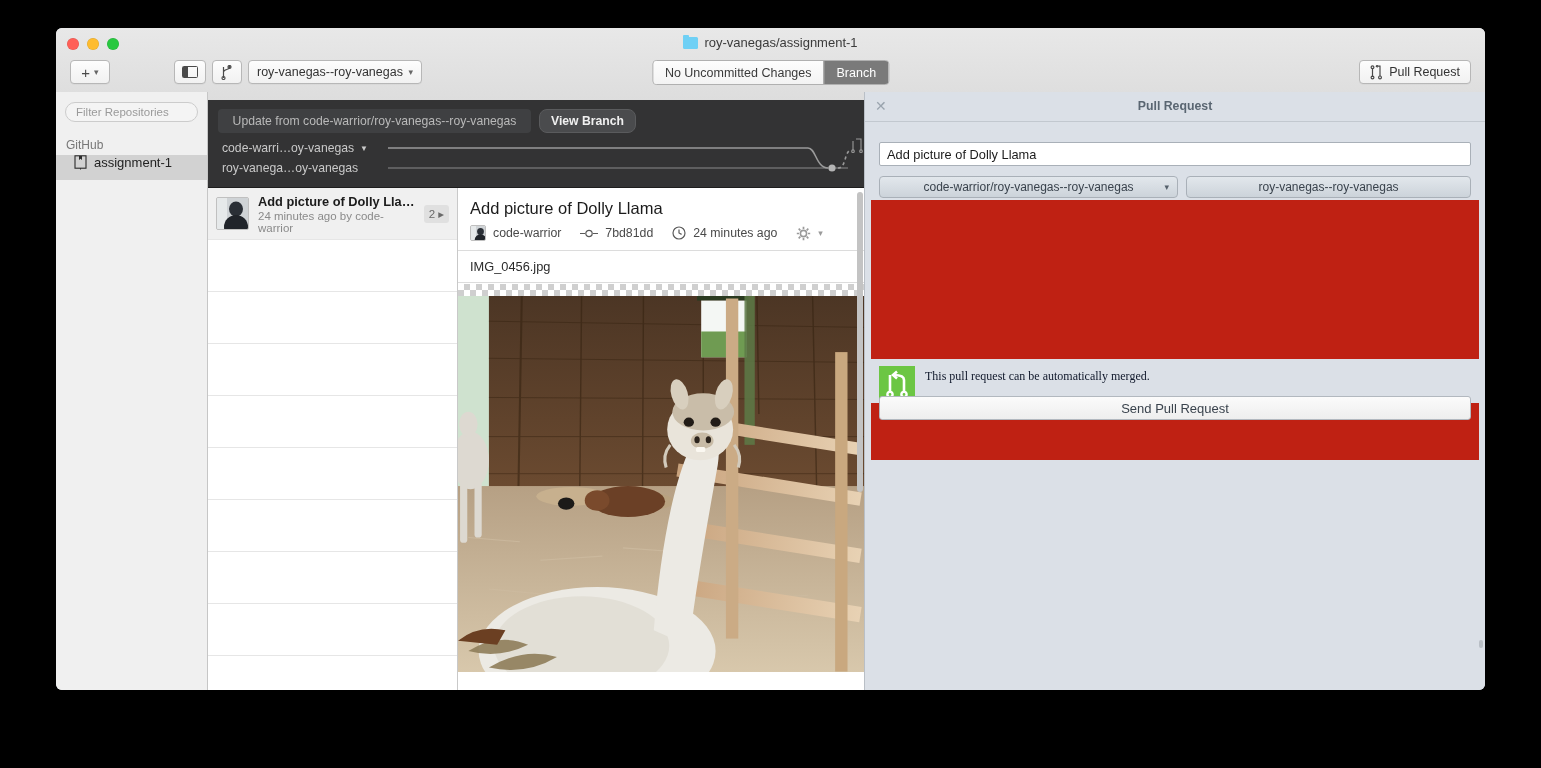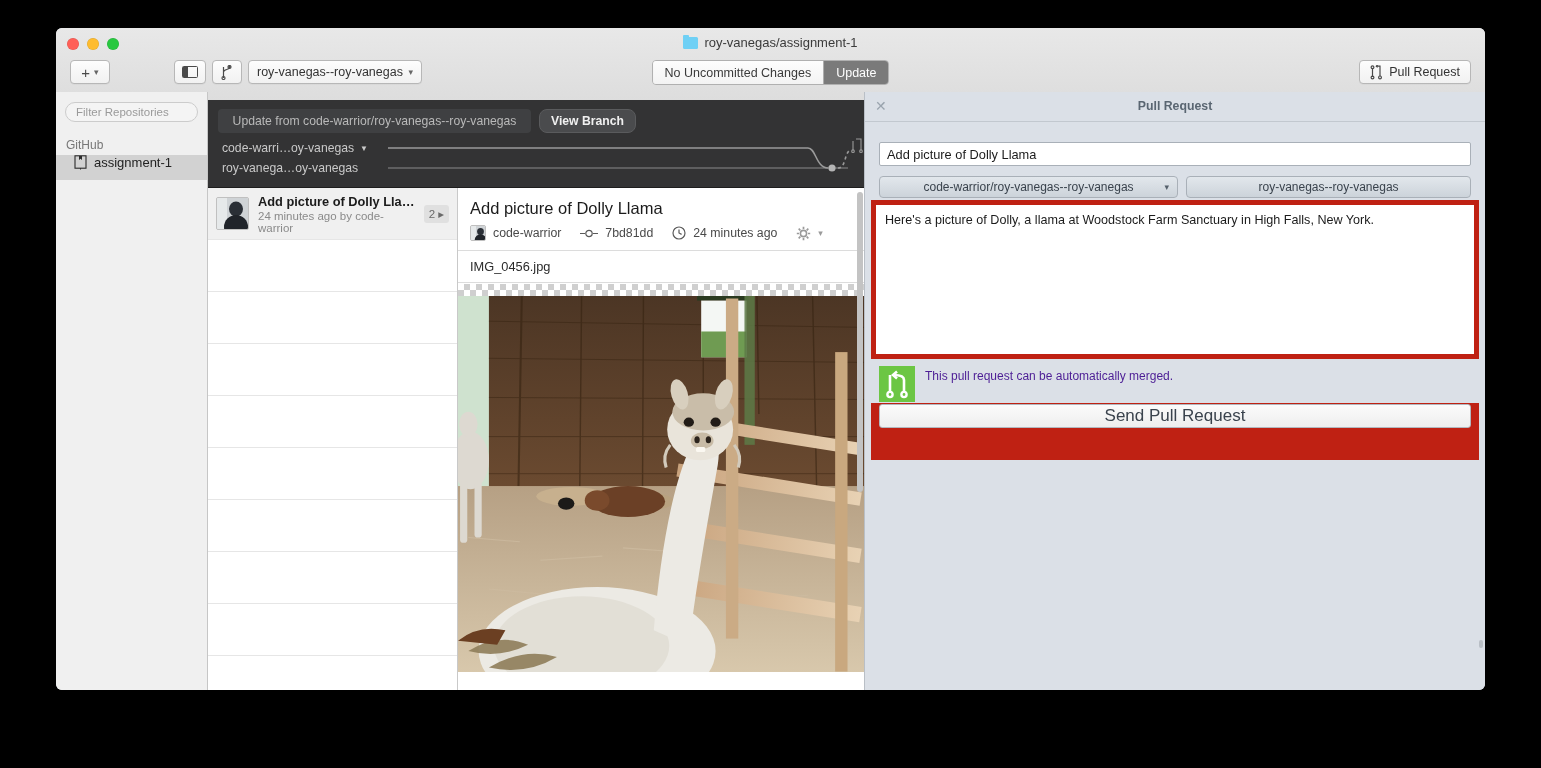--- a/index.html
+++ b/index.html
@@ -249,29 +249,29 @@
 
   #hl-desc { left: 6px; top: 108px; right: 6px; height: 159px; }
   #pr-desc {
     position: absolute; left: 11px; top: 113px; right: 11px; height: 149px;
     background: #fff; border: 1px solid #fff;
     padding: 6px 8px; font-size: 12.6px; color: #1b1b1b; line-height: 1.35;
   }
 
   #merge-row { position: absolute; left: 14px; top: 274px; right: 14px; height: 38px; display: flex; align-items: flex-start; gap: 10px; }
   #merge-icon { width: 36px; height: 36px; background: #6cc644; border-radius: 2px; flex: none; }
-  #merge-text { font-size: 12px; color: #4c1d95; padding-top: 3px; }
+  #merge-text { font-size: 12px; color: #0f172a; padding-top: 3px; font-family: Liberation Serif, serif; }
 
   #hl-send { left: 6px; top: 311px; right: 6px; height: 57px; }
   #send-btn {
-    position: absolute; left: 14px; top: 312px; right: 14px; height: 24px;
+    position: absolute; left: 14px; top: 304px; right: 14px; height: 24px;
     background: linear-gradient(180deg,#fbfbfb,#eeeeee);
     border: 1px solid #b2b8bf; border-radius: 3px;
     display: flex; align-items: center; justify-content: center;
-    font-size: 17px; color: #3a434d;
+    font-size: 13px; color: #3a434d;
   }
   #pr-scroll-thumb {
     position: absolute; right: 2px; top: 548px; width: 4px; height: 8px;
     background: #b9bfc6; border-radius: 2px;
   }
 </style>
 </head>
 <body>
 
 <div id="window">
@@ -309,21 +309,21 @@
         </svg>
       </div>
 
       <div class="btn" id="branch-select">
         <span>roy-vanegas--roy-vanegas</span>
         <span class="chev">▾</span>
       </div>
 
       <div id="segmented">
         <div class="seg">No Uncommitted Changes</div>
-        <div class="seg active">Update</div>
+        <div class="seg active">Branch</div>
       </div>
 
       <div class="btn" id="pr-toolbar-btn">
         <svg width="13" height="15" viewBox="0 0 13 15">
           <line x1="2.5" y1="3" x2="2.5" y2="12" stroke="#4a4a4a" stroke-width="1.2"></line>
           <circle cx="2.5" cy="12.5" r="1.4" fill="none" stroke="#4a4a4a" stroke-width="1.2"></circle>
           <circle cx="2.5" cy="2.2" r="1.4" fill="none" stroke="#4a4a4a" stroke-width="1.2"></circle>
           <line x1="10" y1="4" x2="10" y2="11" stroke="#4a4a4a" stroke-width="1.2"></line>
           <circle cx="10" cy="12.4" r="1.4" fill="none" stroke="#4a4a4a" stroke-width="1.2"></circle>
           <path d="M6.5 1.2 L10 1.2 L10 4" fill="none" stroke="#4a4a4a" stroke-width="1.2"></path>
@@ -579,23 +579,20 @@
         <div class="pr-branch" id="pr-branch-base">
           <span>code-warrior/roy-vanegas--roy-vanegas</span>
           <span class="chev">▾</span>
         </div>
         <div class="pr-branch" id="pr-branch-head">
           <span>roy-vanegas--roy-vanegas</span>
         </div>
       </div>
 
       <div class="hl" id="hl-desc"></div>
-      <div id="pr-desc">
-        <span>Here's a picture of Dolly, a llama at Woodstock Farm Sanctuary in High Falls, New York.</span>
-      </div>
 
       <div id="merge-row">
         <div id="merge-icon">
           <svg width="36" height="36" viewBox="0 0 36 36">
             <rect width="36" height="36" fill="#6cc644"></rect>
             <g stroke="#fff" stroke-width="2.6" fill="none">
               <line x1="11" y1="9" x2="11" y2="26"></line>
               <line x1="25" y1="14" x2="25" y2="26"></line>
               <path d="M25 14 C25 9, 18 9, 15 9"></path>
               <path d="M18 5.5 L14 9 L18 12.5"></path>

